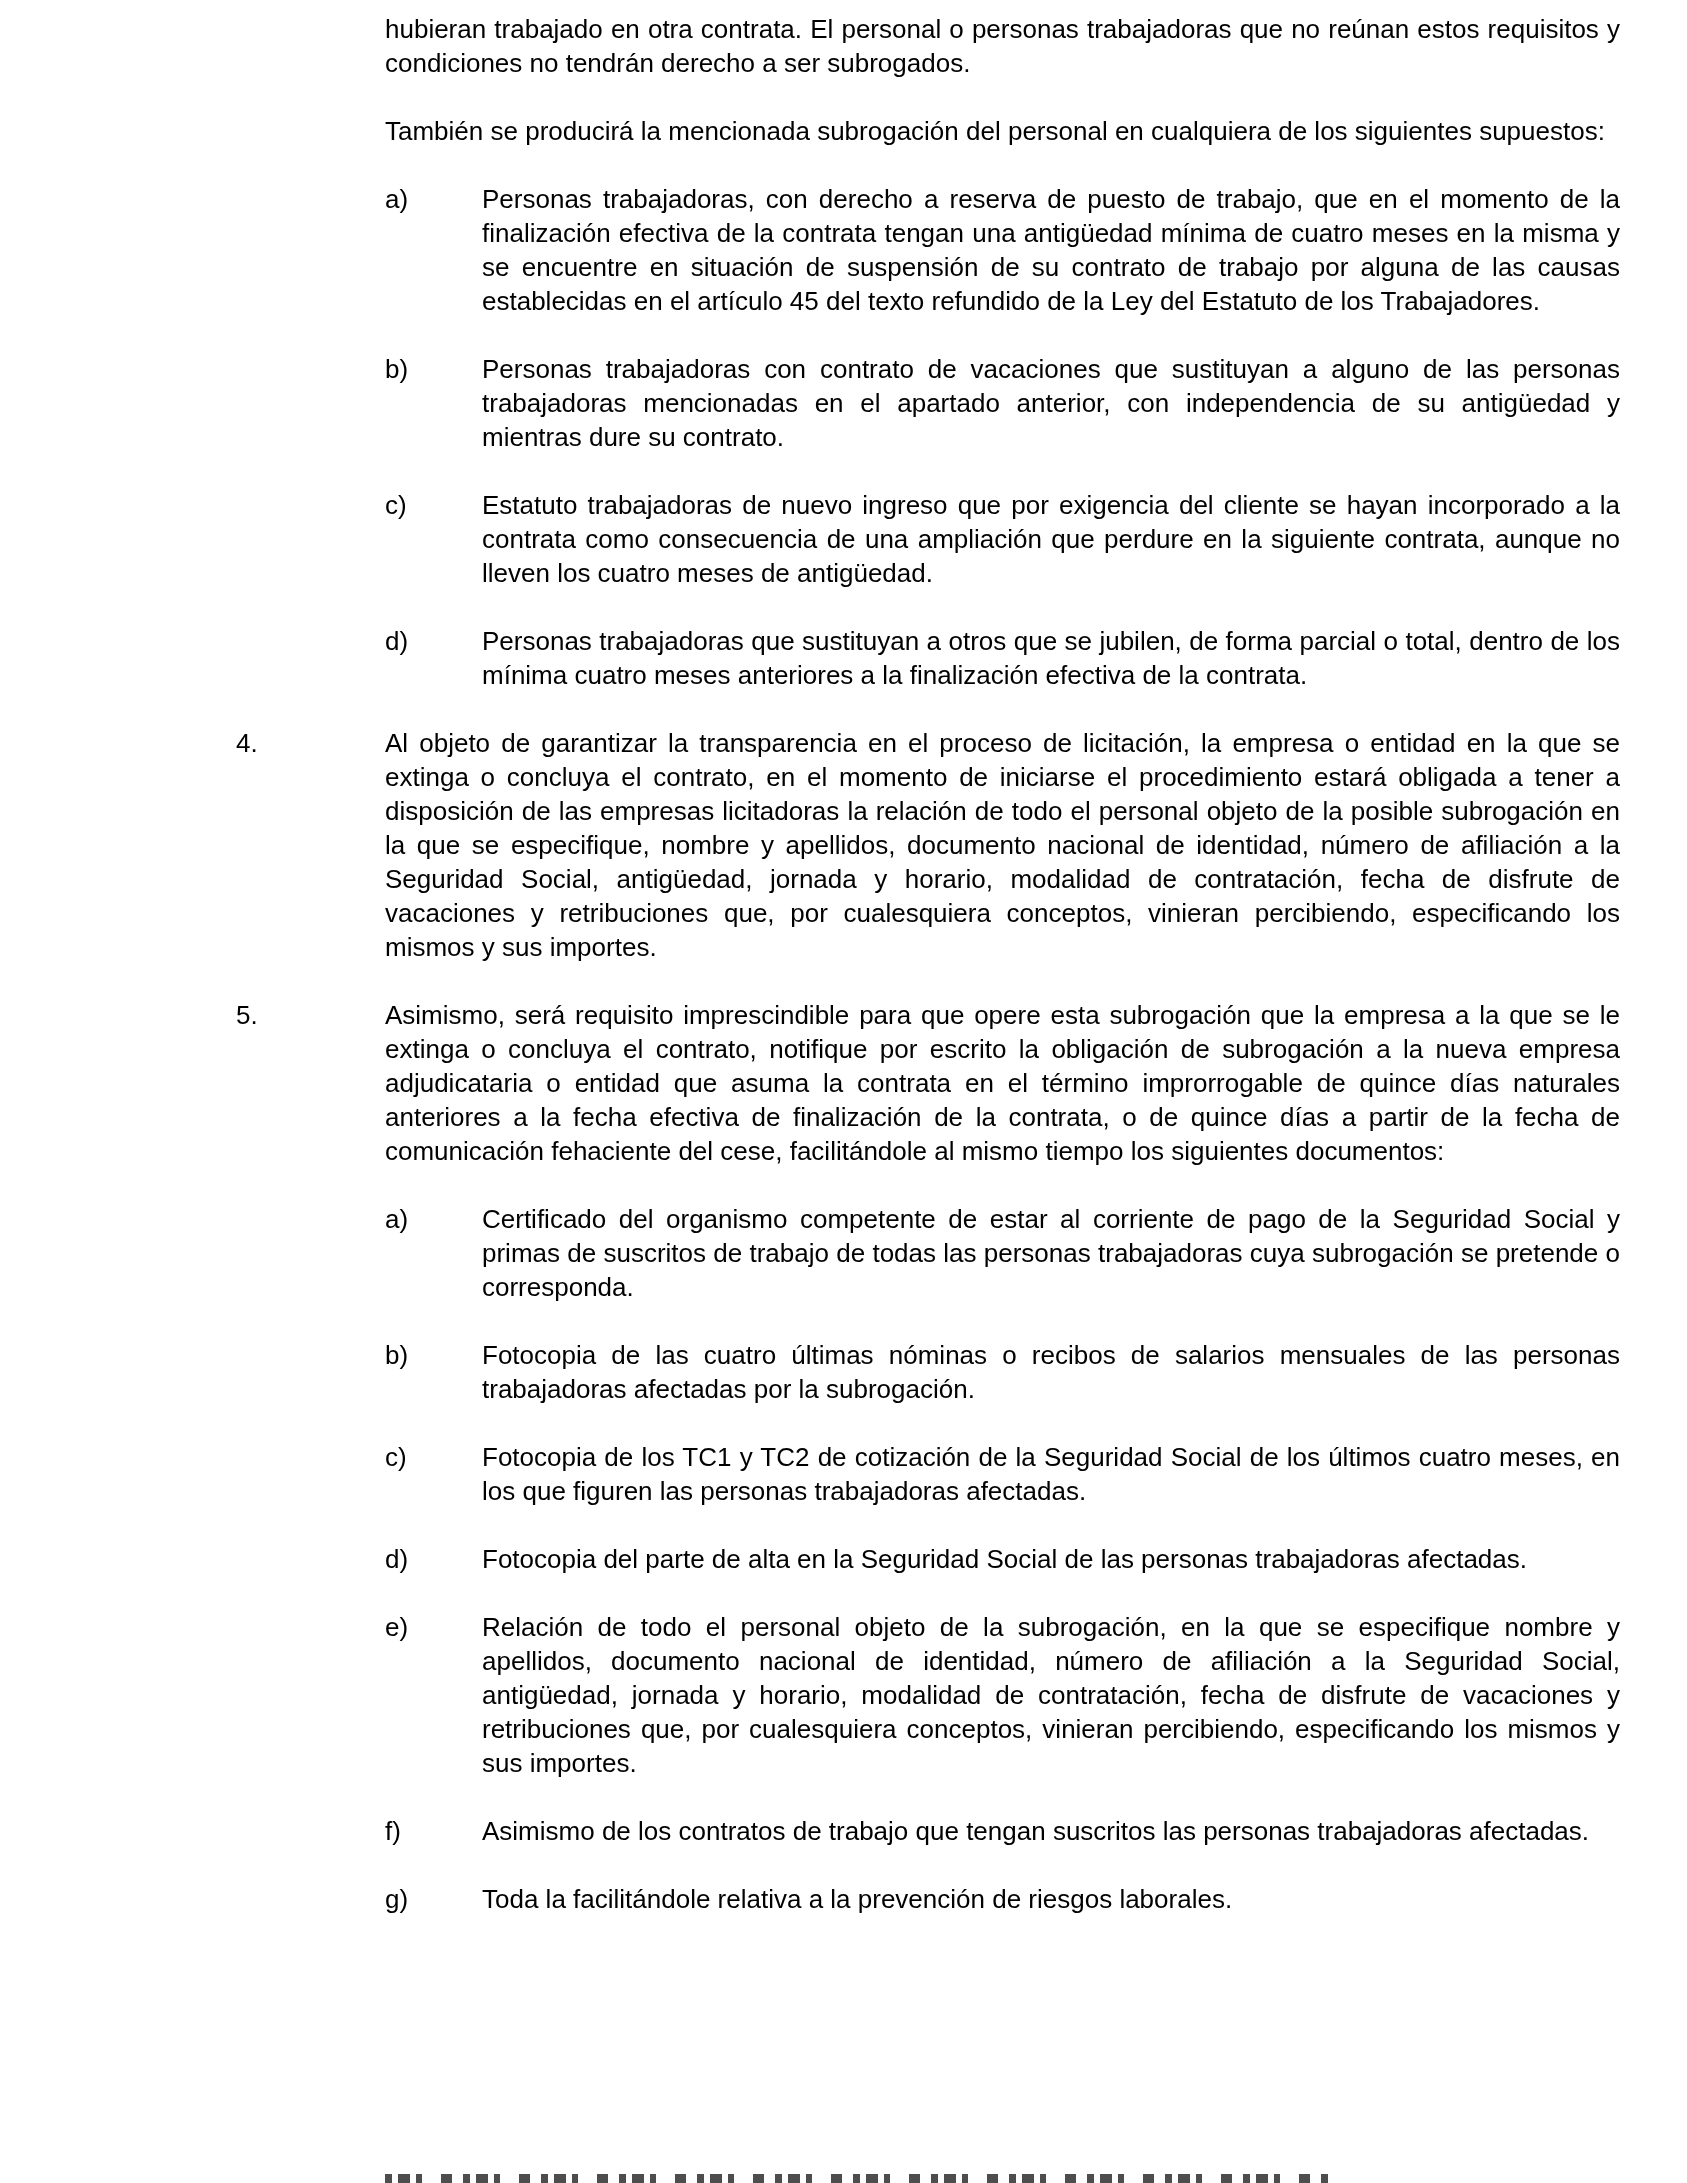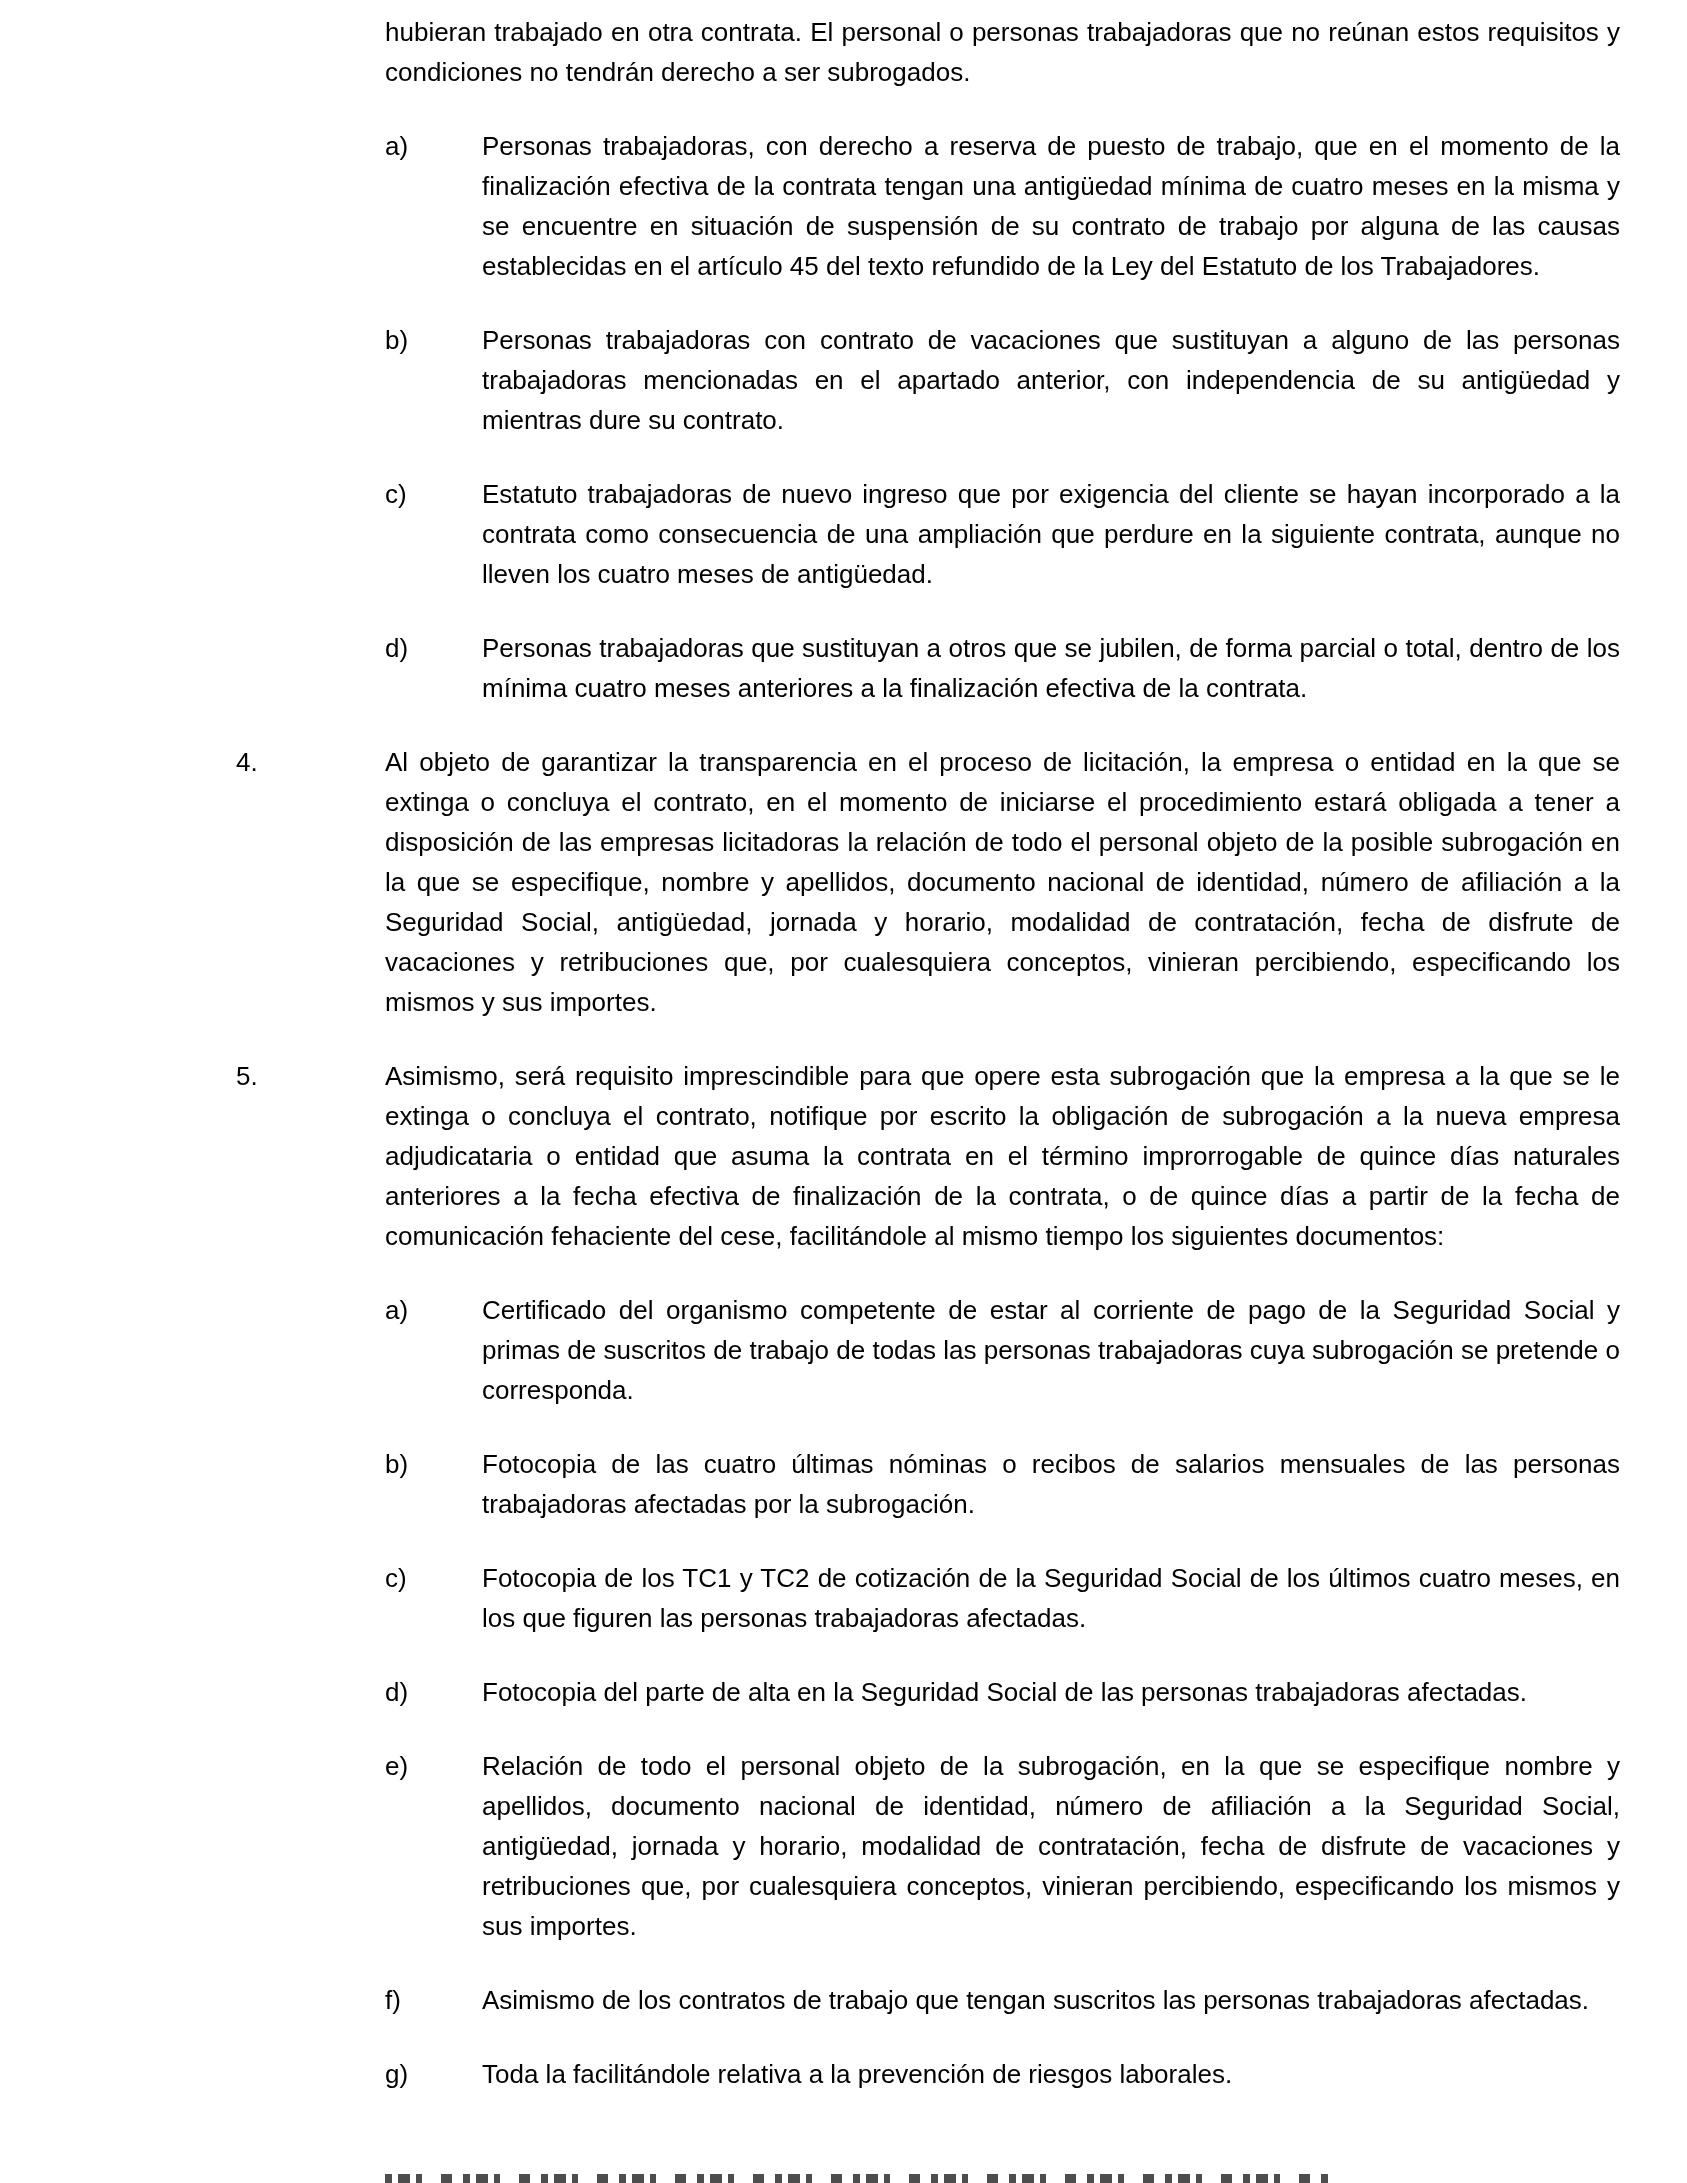--- a/index.html
+++ b/index.html
@@ -9,21 +9,21 @@
   }
   .page {
     position: relative;
     width: 1688px;
     height: 2183px;
     box-sizing: border-box;
     background: #ffffff;
     padding: 12px 68px 8px 236px;
     font-family: "Liberation Sans", "DejaVu Sans", sans-serif;
     font-size: 26px;
-    line-height: 40px;
+    line-height: 34px;
     color: #000000;
     overflow: hidden;
   }
   .block {
     margin: 0 0 34px 0;
     text-align: justify;
   }
   .para {
     margin-left: 149px;
   }
@@ -66,20 +66,23 @@
 </style>
 </head>
 <body>
 
 <div class="page">
 
   <div class="block para">
     <span>hubieran trabajado en otra contrata. El personal o personas trabajadoras que no reúnan estos requisitos y condiciones no tendrán derecho a ser subrogados.</span>
   </div>
 
+  <div class="block para">
+    <span>También se producirá la mencionada subrogación del personal en cualquiera de los siguientes supuestos:</span>
+  </div>
 
   <div class="block item item-letter">
     <span class="marker">a)</span>
     <span class="text">Personas trabajadoras, con derecho a reserva de puesto de trabajo, que en el momento de la finalización efectiva de la contrata tengan una antigüedad mínima de cuatro meses en la misma y se encuentre en situación de suspensión de su contrato de trabajo por alguna de las causas establecidas en el artículo 45 del texto refundido de la Ley del Estatuto de los Trabajadores.</span>
   </div>
 
   <div class="block item item-letter">
     <span class="marker">b)</span>
     <span class="text">Personas trabajadoras con contrato de vacaciones que sustituyan a alguno de las personas trabajadoras mencionadas en el apartado anterior, con independencia de su antigüedad y mientras dure su contrato.</span>
   </div>

